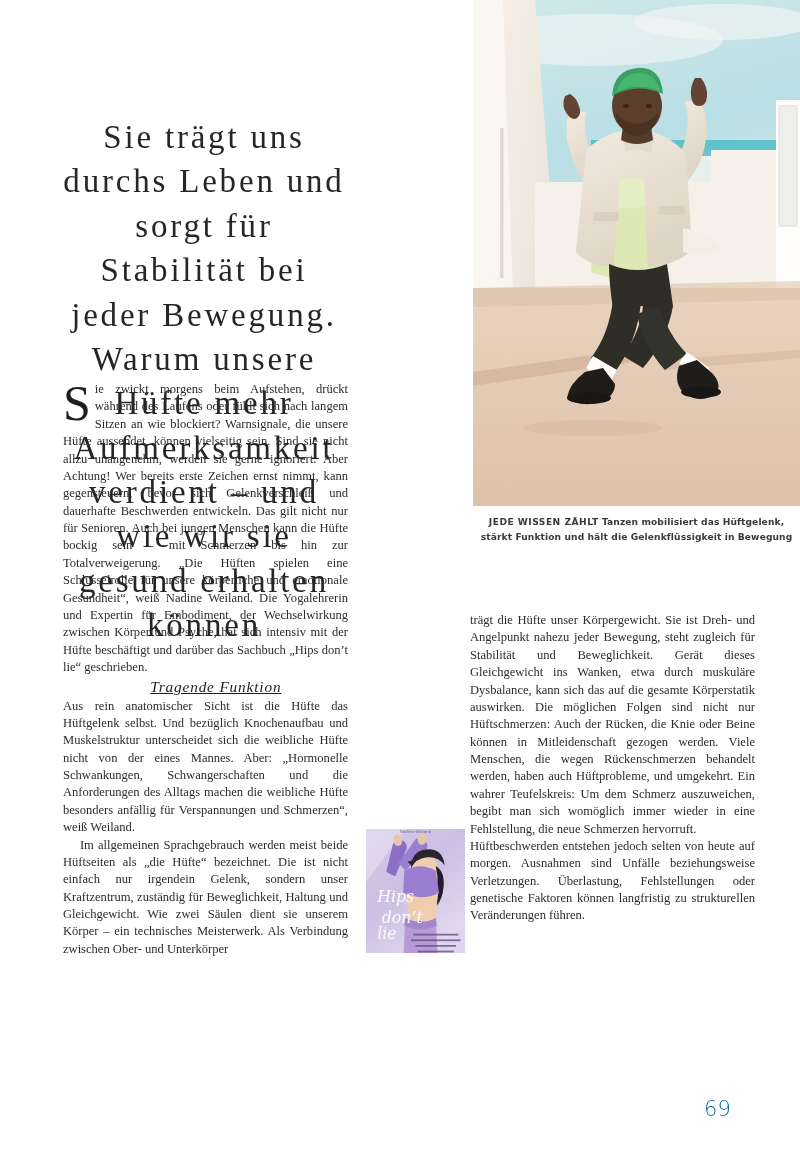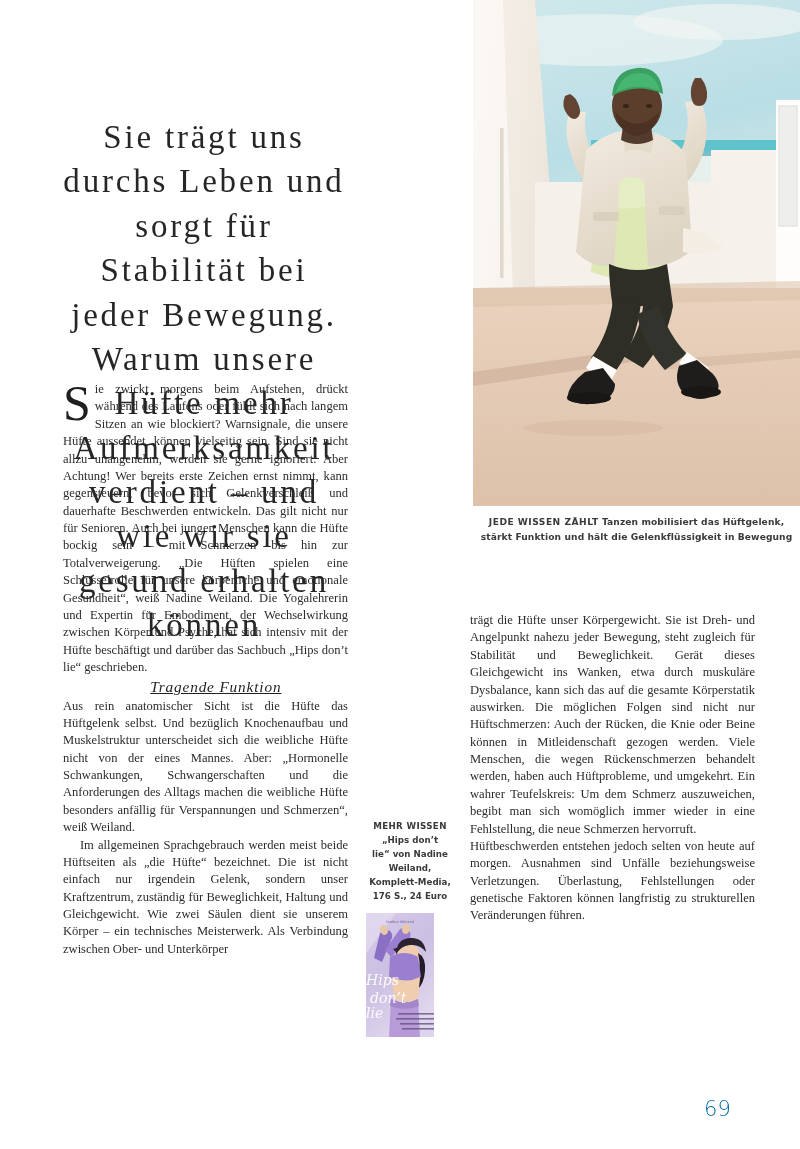--- a/index.html
+++ b/index.html
@@ -67,21 +67,21 @@
   
   .bookbox { position:absolute; left:366px; top:820px; width:88px; }
   .bookbox .info {
     text-align:center;
     font-family:"DejaVu Sans", sans-serif;
     font-size:8.7px; font-weight:bold; line-height:1.60;
     color:#3a3a3a;
   }
   .bookbox .info .ttl { letter-spacing:.04em; }
   .bookcover {
-    margin-top:9px; width:68px; height:124px; overflow:hidden;
+    margin-top:9px; width:99px; height:124px; overflow:hidden;
     background:#5eead4; position:relative;
   }
   .bookcover svg { display:block; width:100%; height:100%; }
 
   
   .pageno {
     position:absolute; left:704px; top:1097px; width:60px;
     font-family:"DejaVu Sans", sans-serif;
     font-size:21px; font-weight:300; color:#0369a1;
     text-align:left; letter-spacing:.01em;
@@ -205,28 +205,20 @@
     <p class="noindent">Aus rein anatomischer Sicht ist die Hüfte das Hüftgelenk selbst. Und bezüglich Knochenaufbau und Muskelstruktur unterscheidet sich die weibliche Hüfte nicht von der eines Mannes. Aber: „Hormonelle Schwankungen, Schwangerschaften und die Anforderungen des Alltags machen die weibliche Hüfte besonders anfällig für Verspannungen und Schmerzen“, weiß Weiland.</p>
     <p>Im allgemeinen Sprachgebrauch werden meist beide Hüftseiten als „die Hüfte“ bezeichnet. Die ist nicht einfach nur irgendein Gelenk, sondern unser Kraftzentrum, zuständig für Beweglichkeit, Haltung und Gleichgewicht. Wie zwei Säulen dient sie unserem Körper – ein technisches Meisterwerk. Als Verbindung zwischen Ober- und Unterkörper</p>
   </div>
 
   <div class="col col-2">
     <p class="noindent">trägt die Hüfte unser Körpergewicht. Sie ist Dreh- und Angelpunkt nahezu jeder Bewegung, steht zugleich für Stabilität und Beweglichkeit. Gerät dieses Gleichgewicht ins Wanken, etwa durch muskuläre Dysbalance, kann sich das auf die gesamte Körperstatik auswirken. Die möglichen Folgen sind nicht nur Hüftschmerzen: Auch der Rücken, die Knie oder Beine können in Mitleidenschaft gezogen werden. Viele Menschen, die wegen Rückenschmerzen behandelt werden, haben auch Hüftprobleme, und umgekehrt. Ein wahrer Teufelskreis: Um dem Schmerz auszuweichen, begibt man sich womöglich immer wieder in eine Fehlstellung, die neue Schmerzen hervorruft.</p>
     <p class="noindent">Hüftbeschwerden entstehen jedoch selten von heute auf morgen. Ausnahmen sind Unfälle beziehungsweise Verletzungen. Überlastung, Fehlstellungen oder genetische Faktoren können langfristig zu strukturellen Veränderungen führen.</p>
   </div>
 
   <div class="bookbox">
-    <div class="info">
-      <div class="ttl">MEHR WISSEN</div>
-      <div>„Hips don’t</div>
-      <div>lie“ von Nadine</div>
-      <div>Weiland,</div>
-      <div>Komplett-Media,</div>
-      <div>176 S., 24 Euro</div>
-    </div>
 
     <div class="bookcover">
       <svg viewBox="0 0 88 124" preserveAspectRatio="xMidYMid slice">
         <defs>
           <linearGradient id="bgC" x1="0" y1="0" x2="0.6" y2="1">
             <stop offset="0" stop-color="#d6cbe9"></stop>
             <stop offset="0.5" stop-color="#cbbfe3"></stop>
             <stop offset="1" stop-color="#e2d9ee"></stop>
           </linearGradient>
         </defs>

